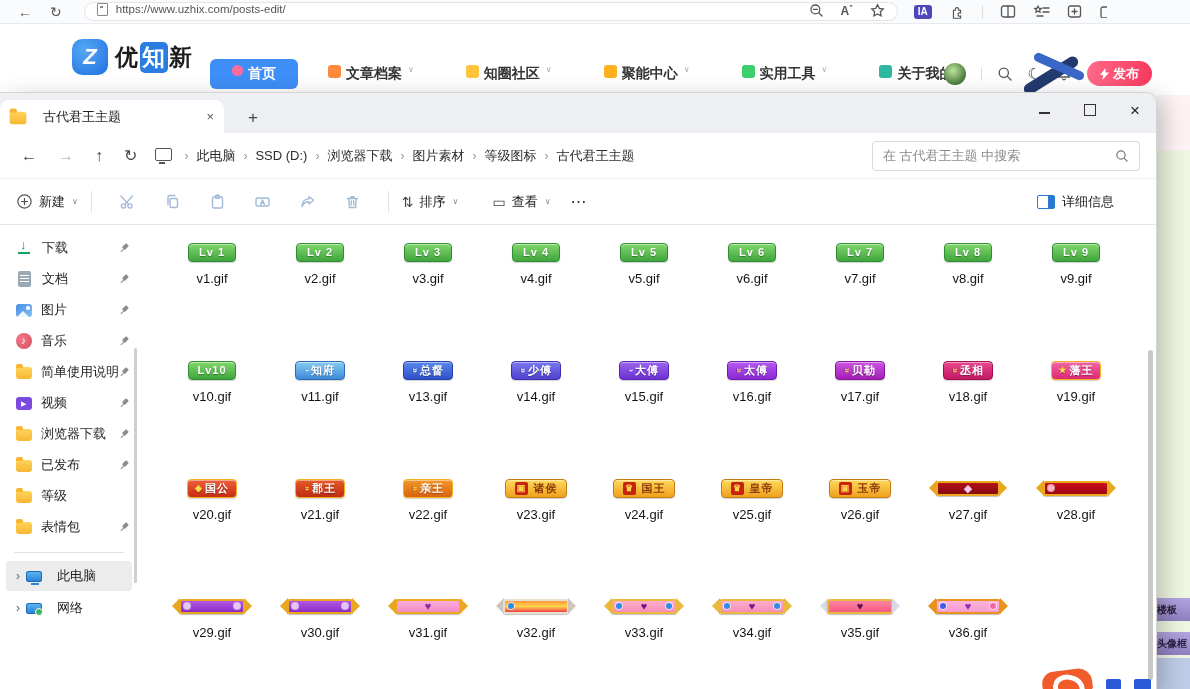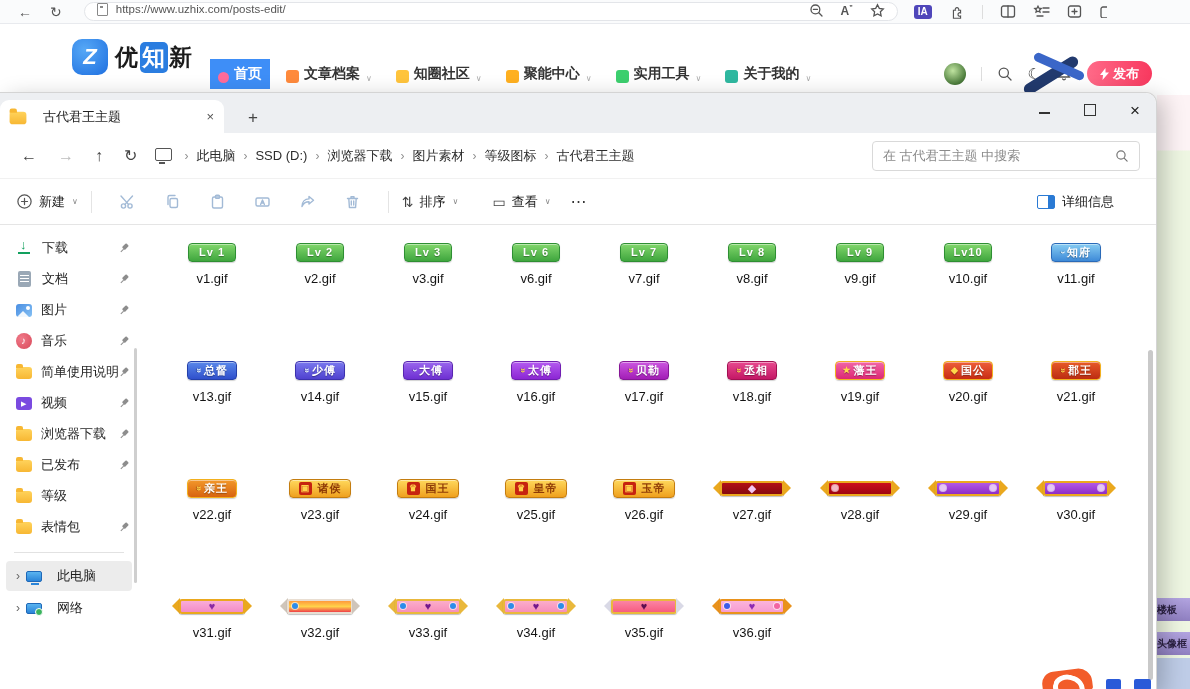--- a/index.html
+++ b/index.html
@@ -25,22 +25,22 @@
   .half-icon{width:7px;height:13px;overflow:hidden;flex:none}
 
   
   #site{position:absolute;top:24px;left:0;right:0;height:71px;background:#fff;z-index:1}
   #logo{position:absolute;left:72px;top:15px;display:flex;align-items:center;gap:7px}
   .logo-mark{width:36px;height:36px;border-radius:10px;background:radial-gradient(circle at 35% 30%,#56a8f6,#1e6fe0);
              color:#fff;font-weight:bold;font-size:22px;font-style:italic;display:flex;align-items:center;justify-content:center}
   .logo-text{font-size:23px;font-weight:bold;color:#1b1b1b;letter-spacing:1px;display:flex;align-items:center;gap:1px}
   .logo-mid{background:#2a7de0;color:#fff;border-radius:5px;padding:0 2px}
   #main-nav{position:absolute;left:210px;top:35px;display:flex;align-items:center;gap:8px}
-  .nav-item{display:flex;align-items:flex-end;gap:5px;font-size:14px;font-weight:bold;color:#333;
-            padding:6px 8px;border-radius:0;white-space:nowrap}
+  .nav-item{display:flex;align-items:flex-start;gap:5px;font-size:14px;font-weight:bold;color:#333;
+            padding:6px 22px;border-radius:6px;white-space:nowrap}
   .nav-item.active{background:#3e8ef7;color:#fff}
   .nav-ico{width:13px;height:13px;border-radius:3px;display:inline-block;flex:none}
   .caret{font-size:8px;color:#aaa;margin-left:1px;font-weight:normal}
   #site-right{position:absolute;right:38px;top:37px;display:flex;align-items:center;gap:15px}
   .avatar{width:22px;height:22px;border-radius:50%;background:radial-gradient(circle at 40% 35%,#bfe3a0,#4a7a3a 70%,#2a4a22)}
   .hicon{color:#444;font-size:15px;line-height:1}
   .pub-btn{background:linear-gradient(90deg,#ff6a88,#f8395f);color:#fff;font-size:13px;font-weight:bold;
            padding:6px 13px;border-radius:15px;display:flex;align-items:center;gap:4px;line-height:1}
 
   
@@ -491,20 +491,36 @@
             <span class="bwrap">
               <span class="plate" style="background: linear-gradient(rgb(130, 215, 108), rgb(63, 166, 62)); border-color: rgb(46, 143, 51); color: rgb(255, 255, 255); min-width: 48px;">
                 <span class="ptxt">Lv 3</span>
               </span>
             </span>
             <span class="fname">v3.gif</span>
           </div>
           <div class="file">
             <span class="bwrap">
               <span class="plate" style="background: linear-gradient(rgb(130, 215, 108), rgb(63, 166, 62)); border-color: rgb(46, 143, 51); color: rgb(255, 255, 255); min-width: 48px;">
+                <span class="ptxt">Lv 4</span>
+              </span>
+            </span>
+            <span class="fname">v4.gif</span>
+          </div>
+          <div class="file">
+            <span class="bwrap">
+              <span class="plate" style="background: linear-gradient(rgb(130, 215, 108), rgb(63, 166, 62)); border-color: rgb(46, 143, 51); color: rgb(255, 255, 255); min-width: 48px;">
+                <span class="ptxt">Lv 5</span>
+              </span>
+            </span>
+            <span class="fname">v5.gif</span>
+          </div>
+          <div class="file">
+            <span class="bwrap">
+              <span class="plate" style="background: linear-gradient(rgb(130, 215, 108), rgb(63, 166, 62)); border-color: rgb(46, 143, 51); color: rgb(255, 255, 255); min-width: 48px;">
                 <span class="ptxt">Lv 6</span>
               </span>
             </span>
             <span class="fname">v6.gif</span>
           </div>
           <div class="file">
             <span class="bwrap">
               <span class="plate" style="background: linear-gradient(rgb(130, 215, 108), rgb(63, 166, 62)); border-color: rgb(46, 143, 51); color: rgb(255, 255, 255); min-width: 48px;">
                 <span class="ptxt">Lv 7</span>
               </span>

